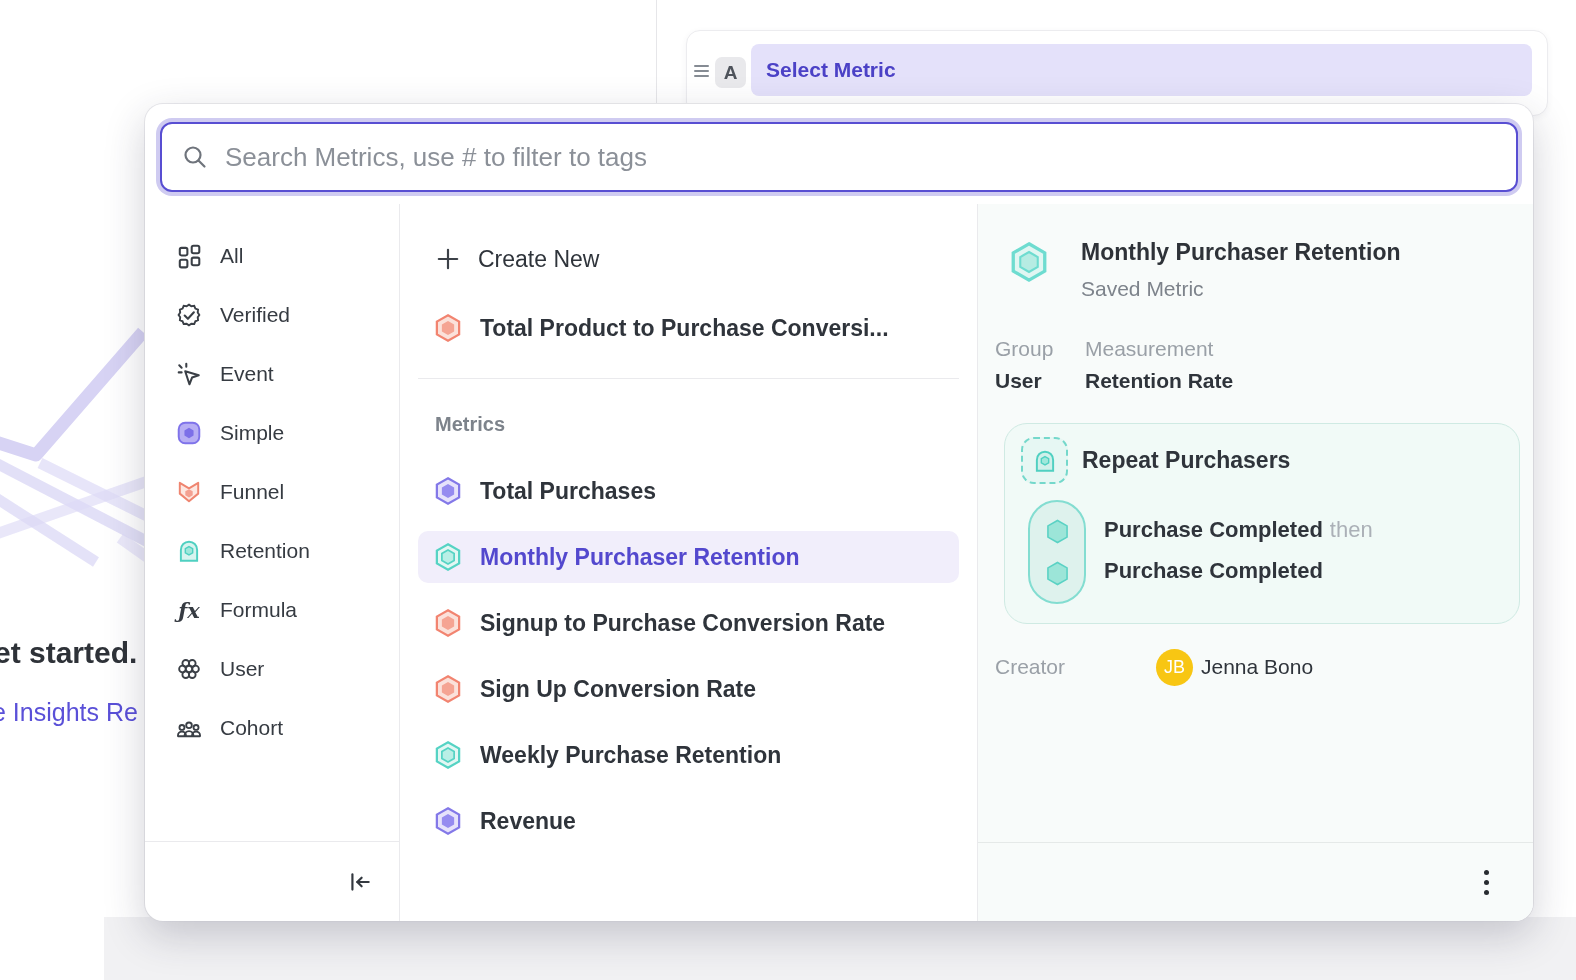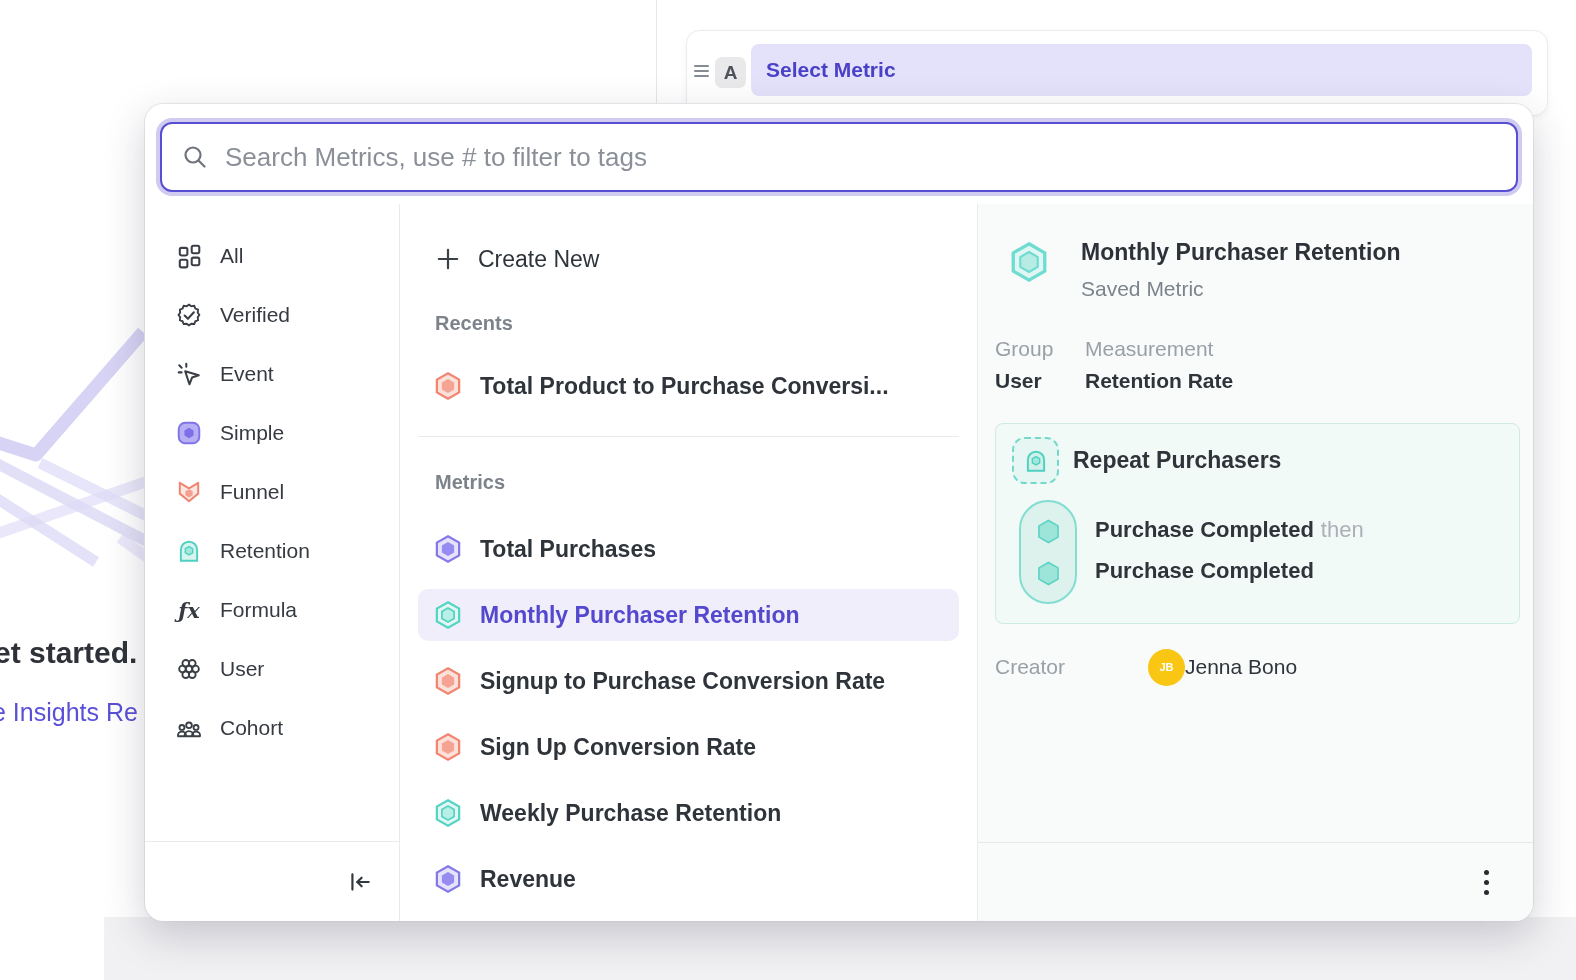--- a/index.html
+++ b/index.html
@@ -64,35 +64,35 @@
   
   .detail { flex:1; background:#f8fbfa; display:flex; flex-direction:column; padding-top:34px; }
   .detail-header { display:flex; padding-left:30px; gap:31px; }
   .detail-header .hexwrap { width:42px; height:44px; flex:none; margin-top:2px; }
   .detail-title { font-size:23px; font-weight:700; color:#2e3238; line-height:28px; }
   .detail-sub { margin-top:11px; font-size:21px; color:#7d838b; }
   .meta { display:flex; margin-top:36px; padding-left:17px; }
   .meta .m-col1 { width:90px; }
   .m-label { font-size:21px; color:#9aa0a7; }
   .m-value { margin-top:8px; font-size:21px; font-weight:700; color:#2f343b; }
-  .def-card { margin:30px 13px 0 17px; background:#f1faf7; border:1px solid #cfeae3; border-radius:8px;
+  .def-card { margin:30px 13px 0 26px; background:#f1faf7; border:1px solid #cfeae3; border-radius:23px;
     padding:13px 16px 19px; }
   .def-head { display:flex; align-items:center; gap:14px; }
   .dashed-box { width:47px; height:47px; flex:none; border:2px dashed #74d8cb; border-radius:13px;
     background:#e6f7f3; display:flex; align-items:center; justify-content:center; }
   .def-title { font-size:23px; font-weight:700; color:#2f343b; }
   .def-body { display:flex; margin-top:16px; margin-left:7px; }
   .capsule { width:58px; height:104px; flex:none; border:2px solid #83ddd1; background:#def2ed; border-radius:30px;
     display:flex; flex-direction:column; align-items:center; justify-content:center; gap:15px; }
   .def-steps { margin-left:18px; margin-top:9px; }
   .def-step { font-size:22px; font-weight:700; color:#2f343b; line-height:41px; white-space:nowrap; }
   .def-step .suffix { font-weight:500; color:#abb0b7; margin-left:7px; }
-  .creator-row { margin-top:24px; display:flex; align-items:center; padding-left:17px; height:38px; }
+  .creator-row { margin-top:24px; display:flex; align-items:center; padding-left:17px; height:38px;gap:8px; }
   .creator-label { font-size:21px; color:#9aa0a7; width:153px; }
-  .avatar { width:37px; height:37px; border-radius:50%; background:#f8c613; color:#fff; font-size:11px; font-weight:700;
+  .avatar { width:37px; height:37px; border-radius:50%; background:#f8c613; color:#fff; font-size:18px; font-weight:400;
     display:flex; align-items:center; justify-content:center; }
   .creator-name { font-size:21px; font-weight:500; color:#2f343b; }
   .detail-footer { margin-top:auto; height:79px; flex:none; border-top:1px solid #e5e9e8;
     display:flex; align-items:center; justify-content:flex-end; padding-right:38px; }
   .kebab { cursor:pointer; display:flex; flex-direction:column; gap:5px; padding:6px; }
   .kebab i { width:5px; height:5px; border-radius:50%; background:#272b30; }
 </style>
 </head>
 <body>
 
@@ -253,21 +253,20 @@
     <div class="list">
 
       <div class="create-row">
         <svg width="26" height="26" viewBox="0 0 24 24" stroke="#3c4148" stroke-width="2" stroke-linecap="round">
           <line x1="12" y1="3.5" x2="12" y2="20.5"></line>
             <line x1="3.5" y1="12" x2="20.5" y2="12"></line>
         </svg>
         <span class="txt">Create New</span>
       </div>
 
-      <div class="section-label recents">Recents</div>
 
       <div class="metric-row recent">
         <span class="ic">
           <svg width="30" height="30" viewBox="0 0 24 24">
             <polygon points="12,1.8 20.9,6.9 20.9,17.1 12,22.2 3.1,17.1 3.1,6.9" fill="#fbe1da" stroke="#f28470" stroke-width="1.8"></polygon>
             <polygon points="12,6.4 16.9,9.2 16.9,14.8 12,17.6 7.1,14.8 7.1,9.2" fill="#f5a493"></polygon>
           </svg></span>
         <span>Total Product to Purchase Conversi...</span>
       </div>
 

